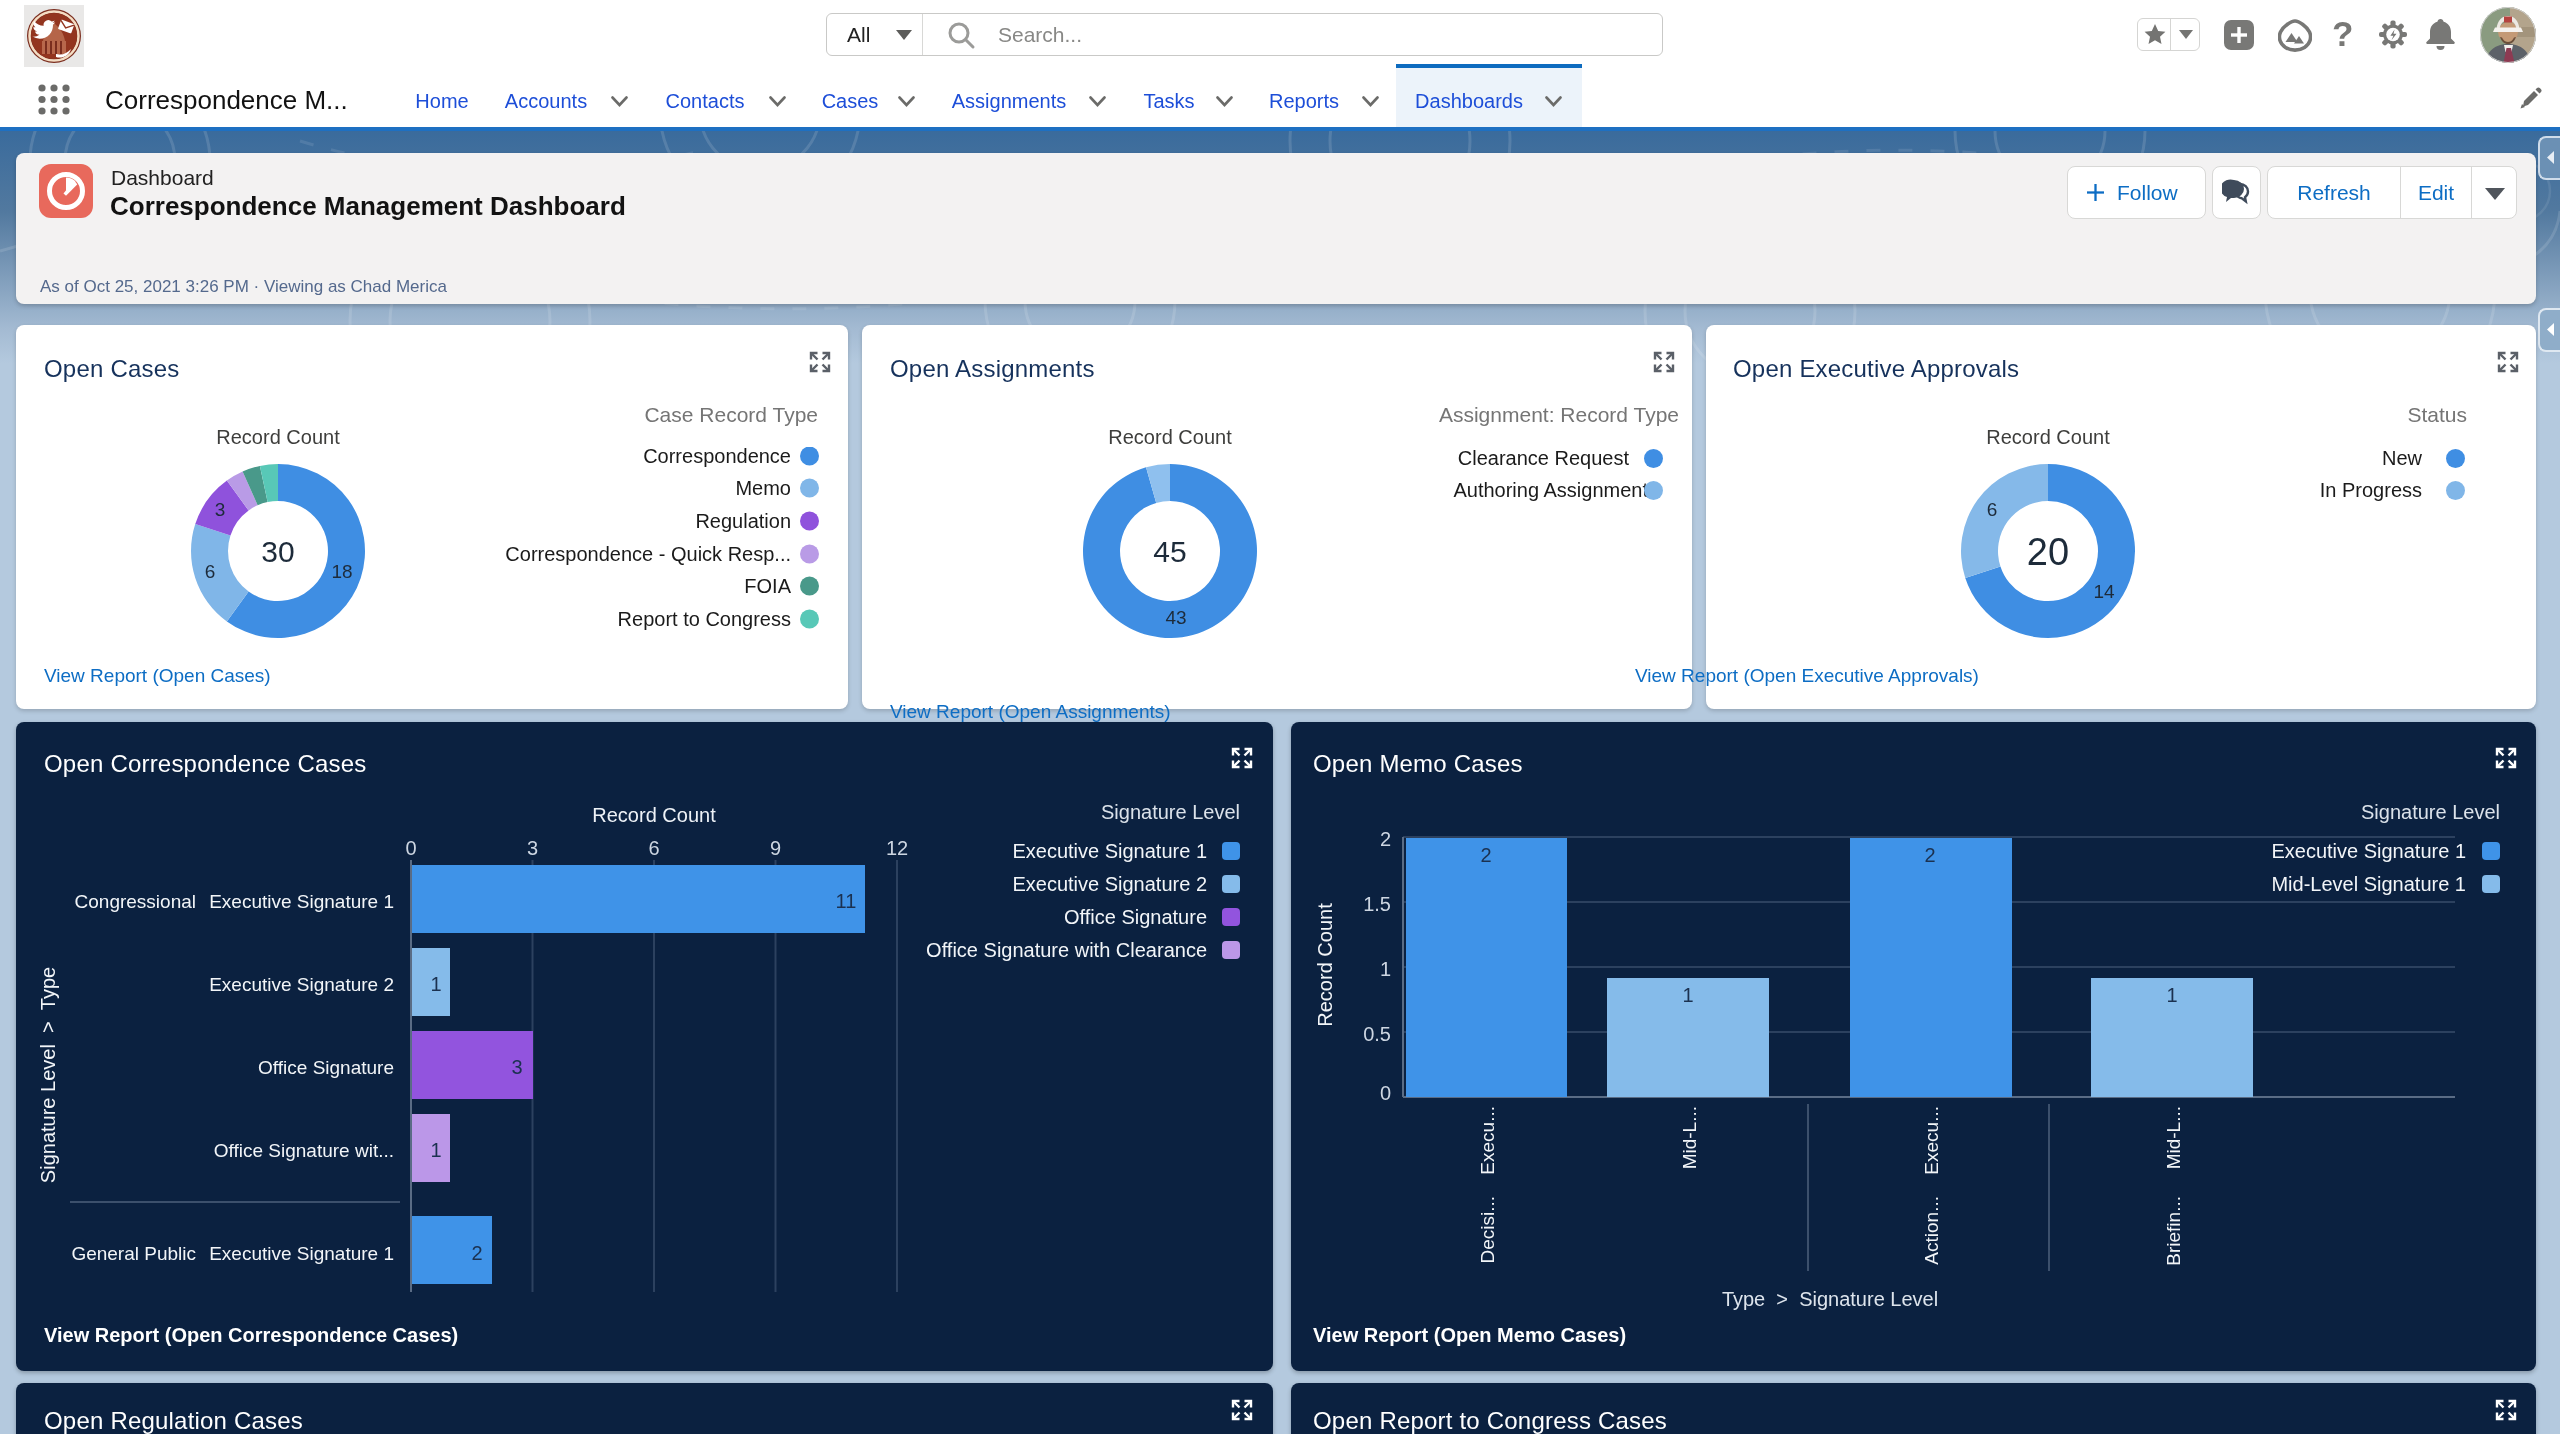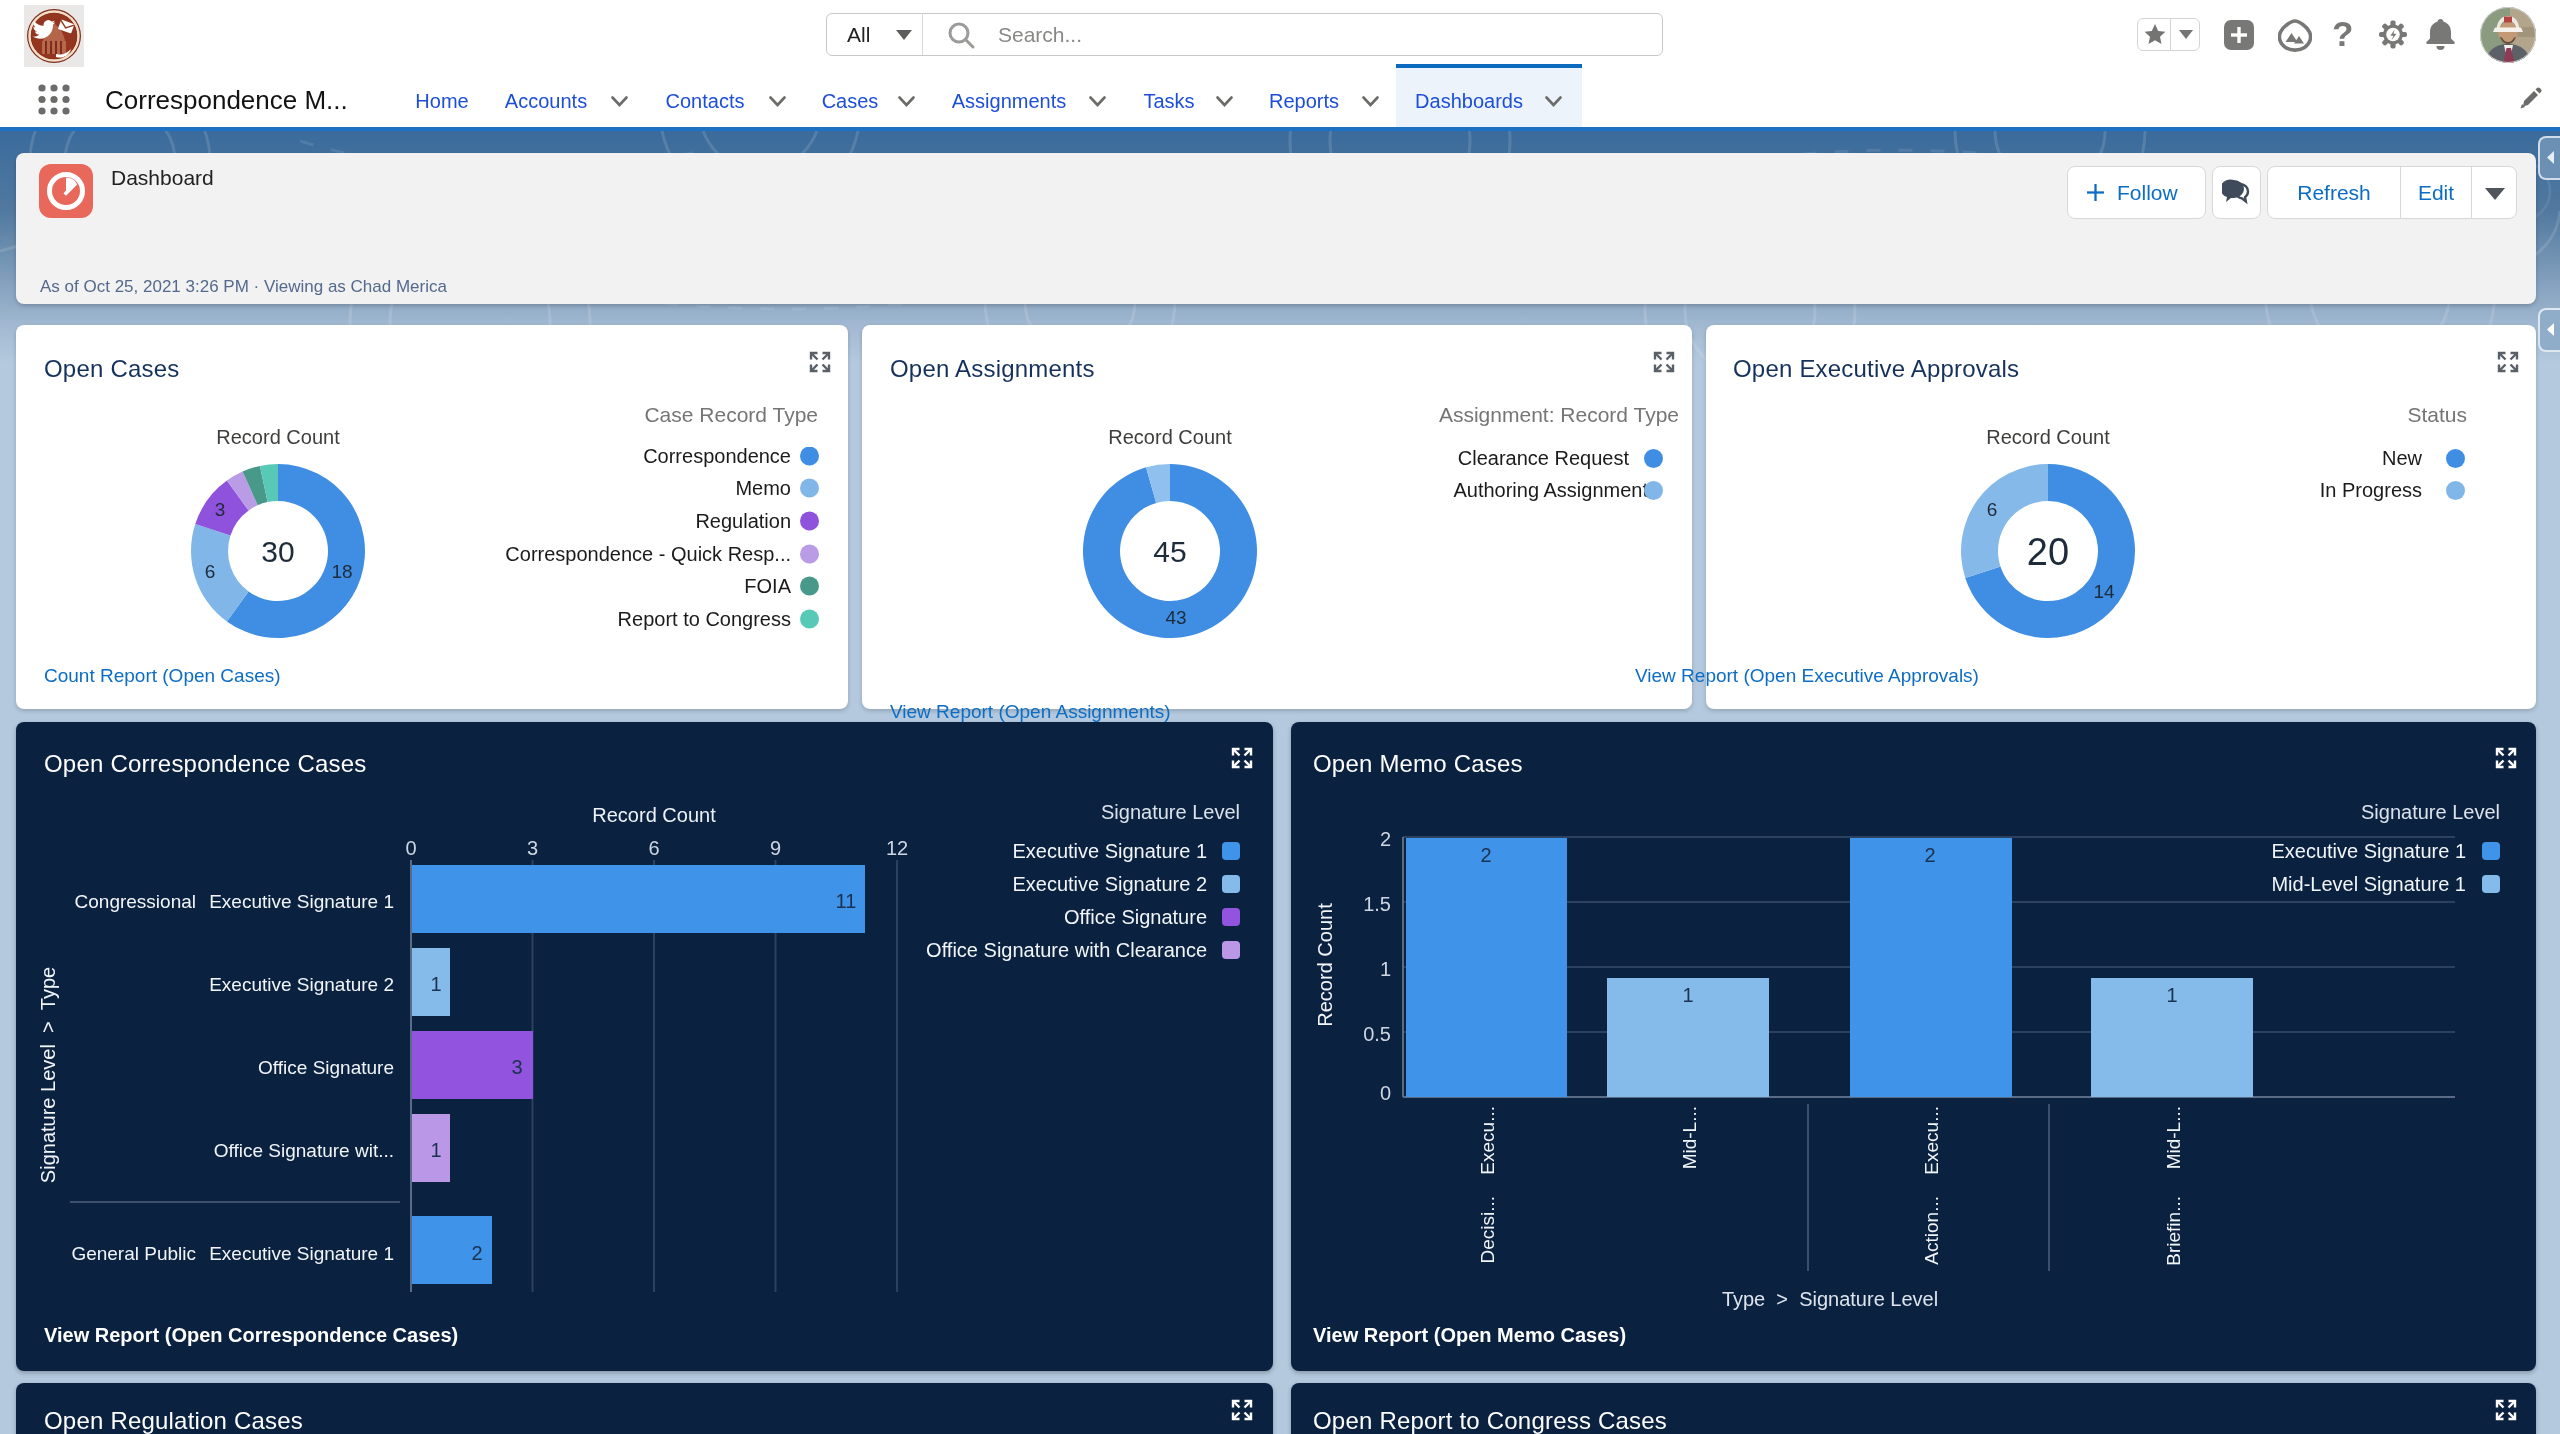--- a/index.html
+++ b/index.html
@@ -247,20 +247,21 @@
 
   <div class="abs" style="left:16px;top:153px;width:2520px;height:151px;background:#f3f2f2;border-radius:8px;box-shadow:0 2px 4px rgba(0,0,0,.2);"></div>
   <svg class="abs" style="left:39px;top:164px;" width="54" height="54" viewBox="0 0 54 54">
     <rect width="54" height="54" rx="12" fill="#e8695c"></rect>
     <circle cx="27" cy="27" r="16.5" fill="none" stroke="#ffffff" stroke-width="5"></circle>
     <path d="M27 27 L36.5 17.5 A 13.5 13.5 0 0 0 27 13.5 Z" fill="#ffffff"></path>
     <path d="M13.5 27 a13.5 13.5 0 0 0 4 9.5 L27 27 Z" fill="#ffffff" opacity="0"></path>
     <path d="M24.5 29.5 L35 16.5 c1.5 1.2 2.5 2.5 3.2 4 L27 31.8 Z" fill="#ffffff"></path>
   </svg>
   <div class="abs cv" style="left:111px;top:178px;font-size:21px;color:#222;">Dashboard</div>
+  <div class="abs cv" style="left:110px;top:206px;font-size:26px;font-weight:bold;color:#121212;">Correspondence Management Dashboard</div>
   <div class="abs cv" style="left:40px;top:287px;font-size:17px;color:#54698d;">As of Oct 25, 2021 3:26 PM&nbsp;·&nbsp;Viewing as Chad Merica</div>
 
   <div class="abs" style="left:2067px;top:166px;width:139px;height:53px;background:#fff;border:1px solid #d8d8d6;border-radius:8px;"></div>
   <svg class="abs" style="left:2086px;top:183px;" width="19" height="19" viewBox="0 0 19 19">
       <line x1="9.5" y1="1" x2="9.5" y2="18" stroke="#0d6dc4" stroke-width="2.3"></line>
       <line x1="1" y1="9.5" x2="18" y2="9.5" stroke="#0d6dc4" stroke-width="2.3"></line>
     </svg>
   <div class="abs cv" style="left:2117px;top:193px;font-size:21px;color:#0d6dc4;">Follow</div>
 
   <div class="abs" style="left:2212px;top:166px;width:49px;height:53px;background:#fff;border:1px solid #d8d8d6;border-radius:8px;"></div>
@@ -316,21 +317,21 @@
   <div class="abs cvr lgi" style="right:1769px;top:586px;">FOIA</div>
   <div class="abs cvr lgi" style="right:1769px;top:619px;">Report to Congress</div>
   <svg class="abs" style="left:800px;top:447px;" width="19" height="191" viewBox="0 0 19 191">
     <circle cx="9.5" cy="9" r="9.5" fill="#3f8ee3"></circle>
     <circle cx="9.5" cy="41" r="9.5" fill="#80b6e8"></circle>
     <circle cx="9.5" cy="74" r="9.5" fill="#8f52dc"></circle>
     <circle cx="9.5" cy="107" r="9.5" fill="#b99be6"></circle>
     <circle cx="9.5" cy="139" r="9.5" fill="#49998a"></circle>
     <circle cx="9.5" cy="172" r="9.5" fill="#58c8b7"></circle>
   </svg>
-  <div class="abs cv link" style="left:44px;top:676px;">Count Report (Open Cases)</div>
+  <div class="abs cv link" style="left:44px;top:676px;">View Report (Open Cases)</div>
 
   <div class="abs cv ctitle" style="left:890px;top:369px;">Open Assignments</div>
   <svg class="abs" style="left:1652px;top:350px;" width="24" height="24" viewBox="0 0 24 24">
     <g stroke="#5b6068" stroke-width="2.4" fill="none">
       <path d="M14.5 3 H21 V9.5"></path>
       <path d="M20.5 3.5 L14.5 9.5"></path>
       <path d="M3 14.5 V21 H9.5"></path>
       <path d="M3.5 20.5 L9.5 14.5"></path>
       <path d="M3 9.5 V3 H9.5"></path>
       <path d="M3.5 3.5 L9.5 9.5"></path>

